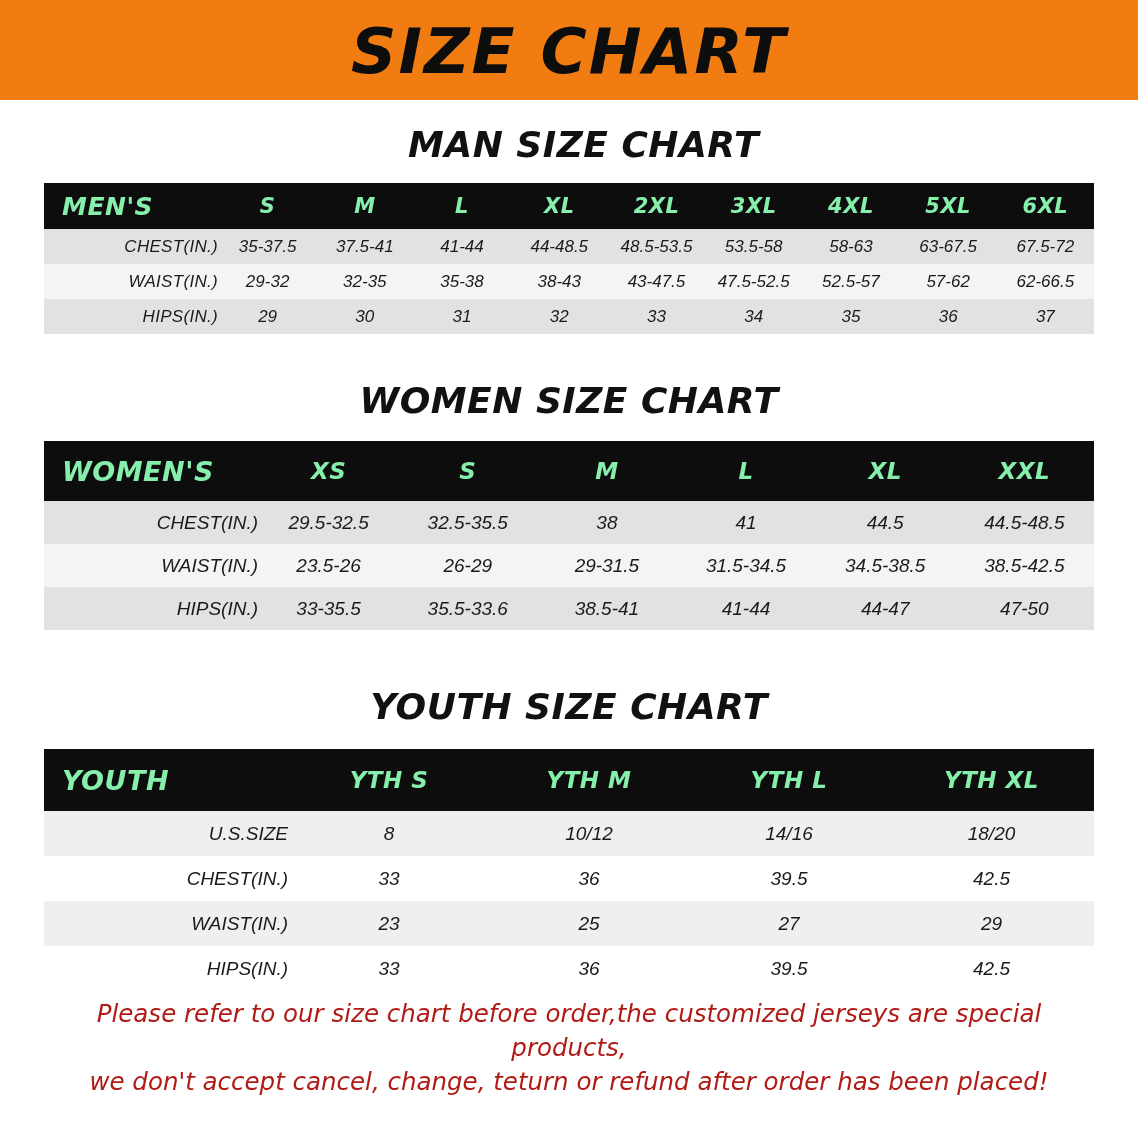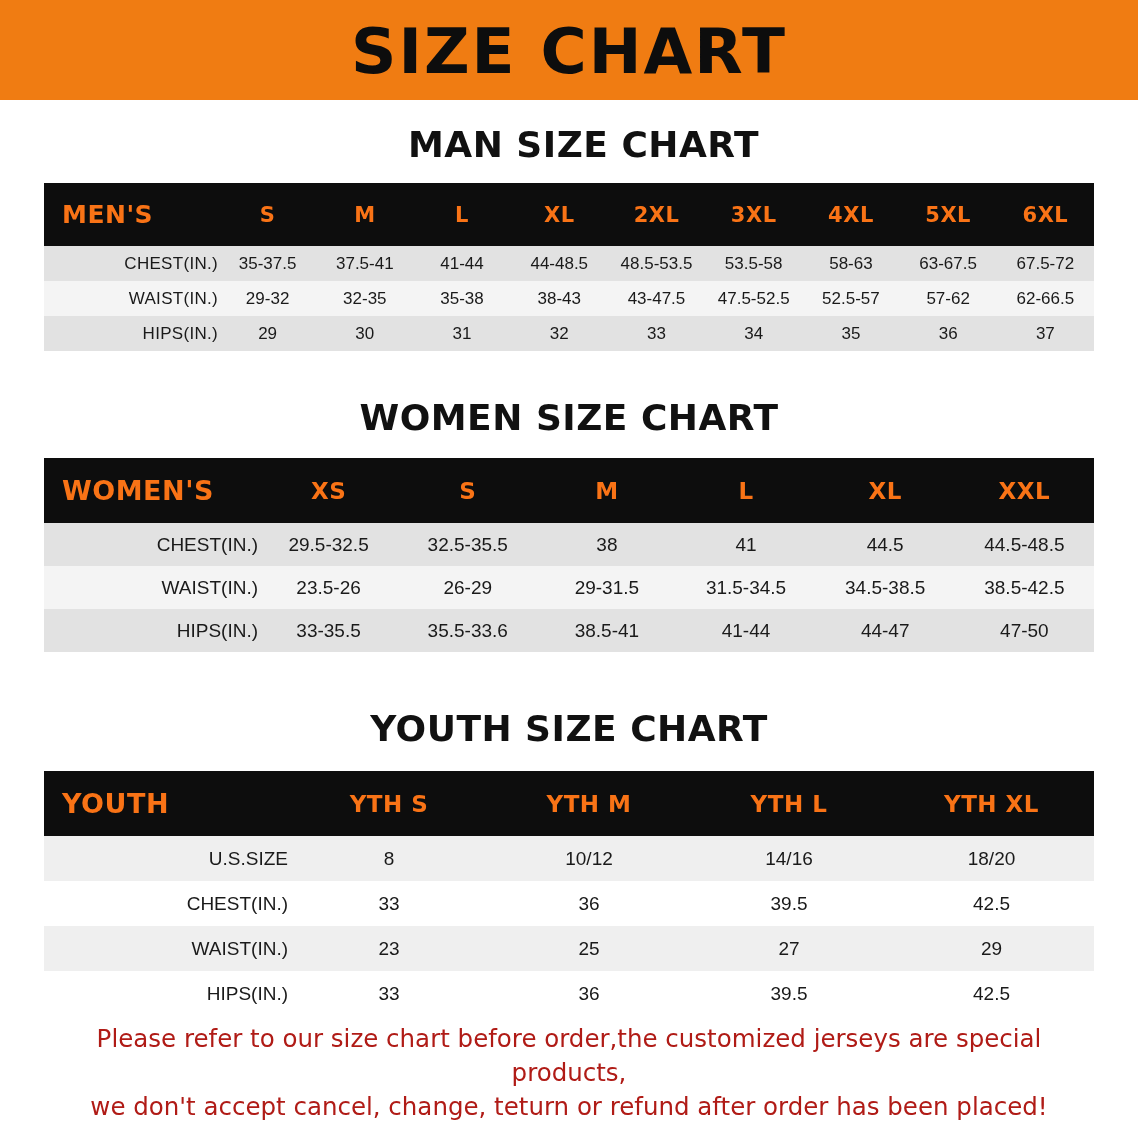--- a/index.html
+++ b/index.html
@@ -13,20 +13,21 @@
     height: 1132px;
     font-family: "Liberation Sans", sans-serif;
     color: #111111;
     overflow: hidden;
   }
   .page {
     width: 1138px;
     height: 956px;
     position: relative;
     background: #ffffff;
+    font-style: italic;
   }
 
   
   .banner {
     width: 100%;
     height: 100px;
     background: #F07C12;
     display: flex;
     align-items: center;
     justify-content: center;
@@ -59,25 +60,25 @@
     width: 1050px;
     margin: 0 auto;
   }
   table {
     width: 100%;
     border-collapse: collapse;
     table-layout: fixed;
   }
   thead th {
     background: #0d0d0d;
-    color: #f97316;
+    color: #86efac;
     font-family: "DejaVu Sans", sans-serif;
     font-weight: bold;
     letter-spacing: 0.5px;
-    padding: 17px;
+    padding: 0;
   }
   tbody td {
     text-align: center;
     color: #1a1a1a;
   }
   .rowlabel {
     text-align: right;
   }
 
   

